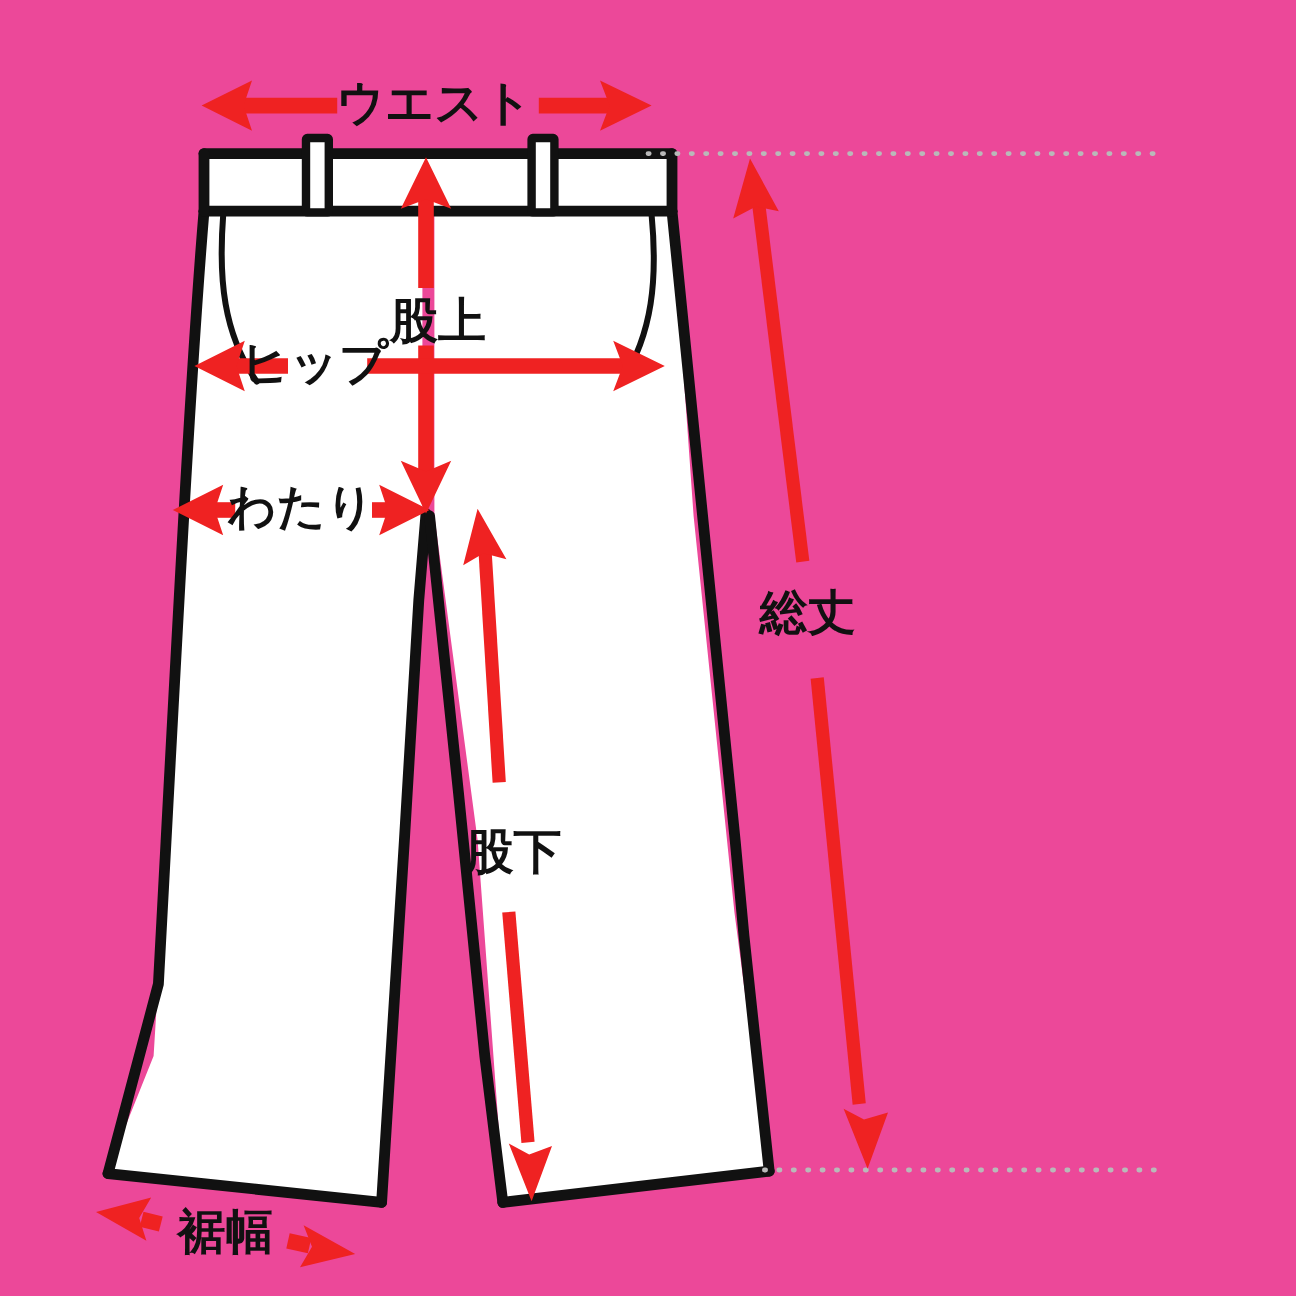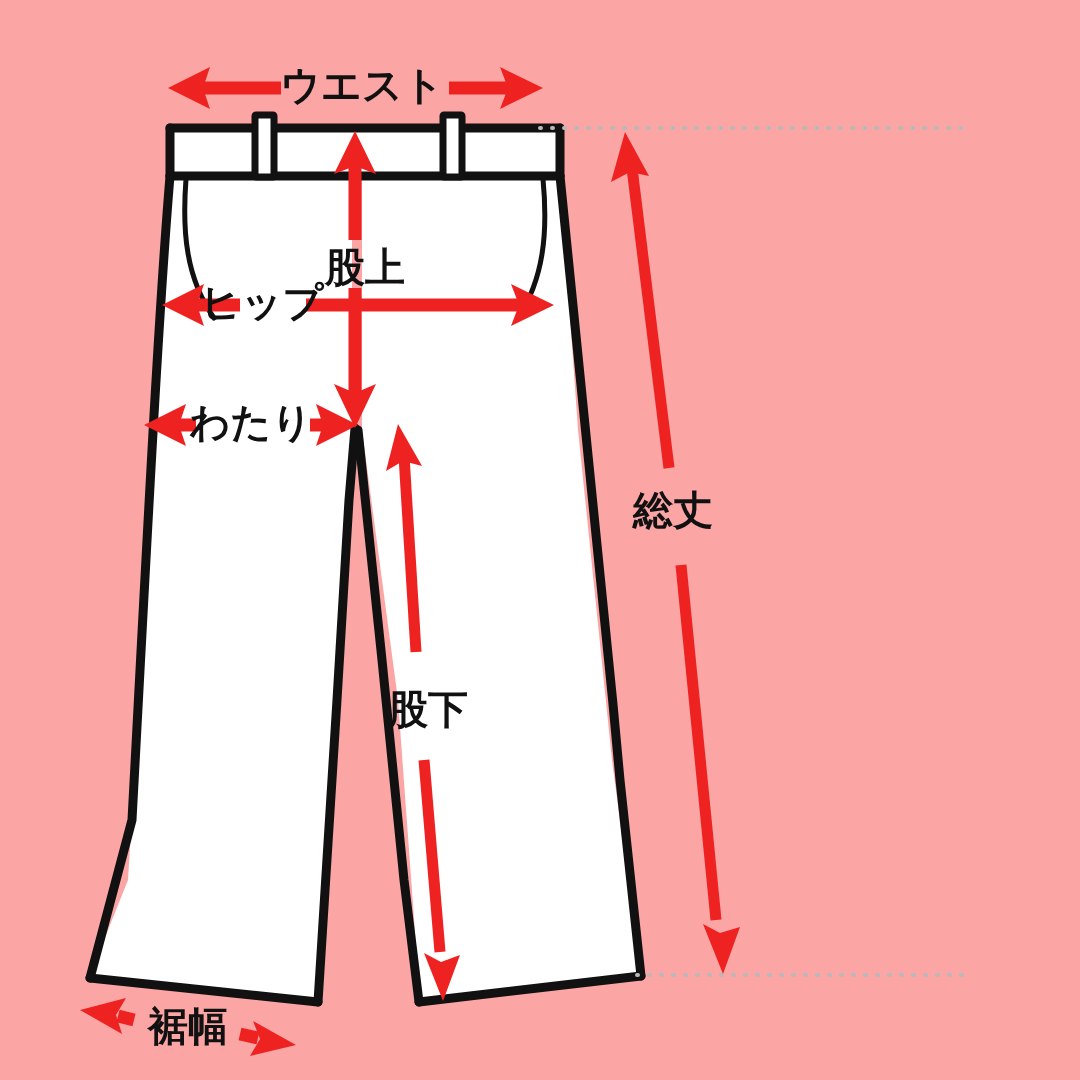--- a/index.html
+++ b/index.html
@@ -8,21 +8,21 @@
     padding: 0;
     background: #ffffff;
   }
   body {
     font-family: "DejaVu Sans", "Liberation Sans", sans-serif;
   }
   #canvas-root {
     position: relative;
     width: 1080px;
     height: 1080px;
-    background: #fca5a5;
+    background: #ec4899;
     overflow: hidden;
   }
   #diagram-svg {
     display: block;
     width: 1080px;
     height: 1080px;
   }
   .dim-label {
     font-family: "DejaVu Sans", "Liberation Sans", sans-serif;
     font-weight: 700;

